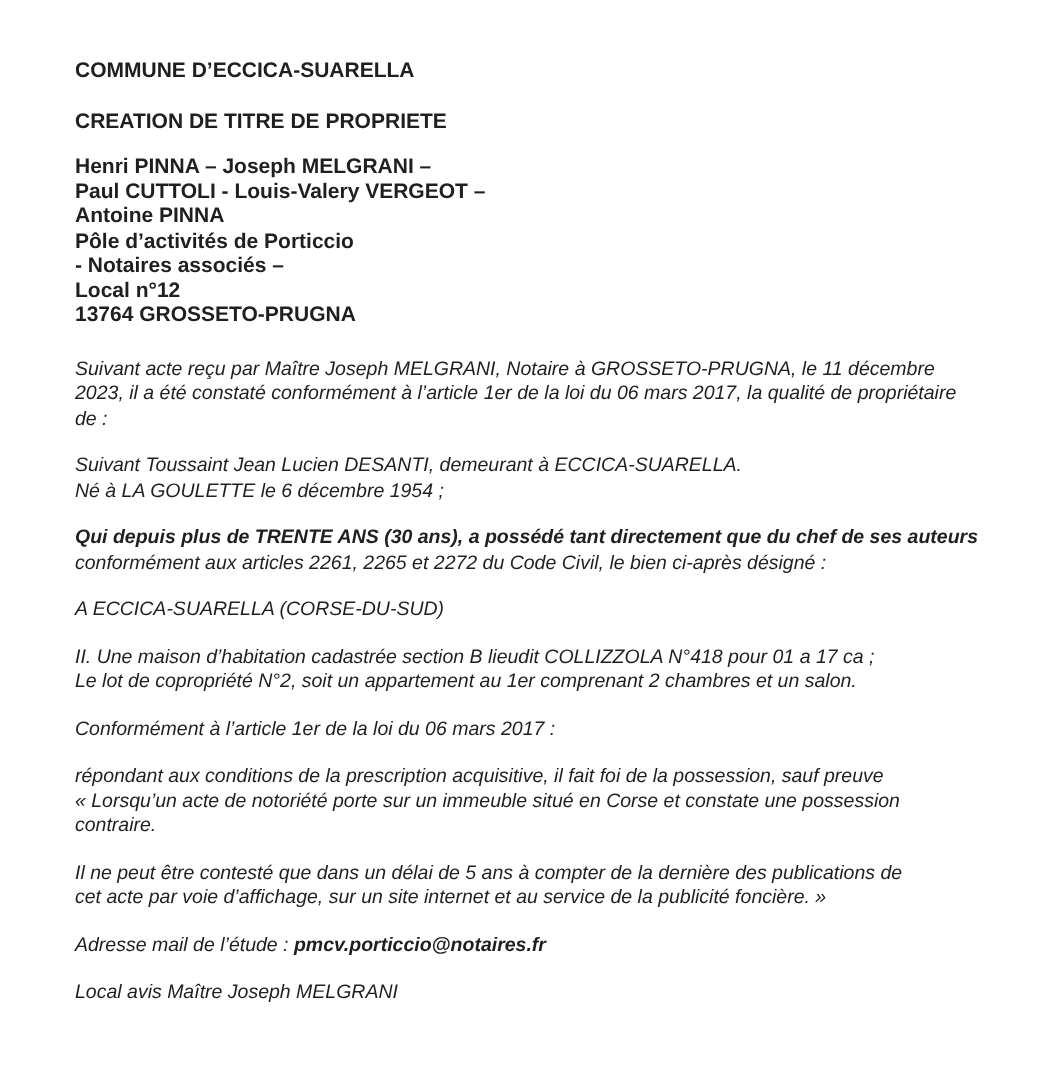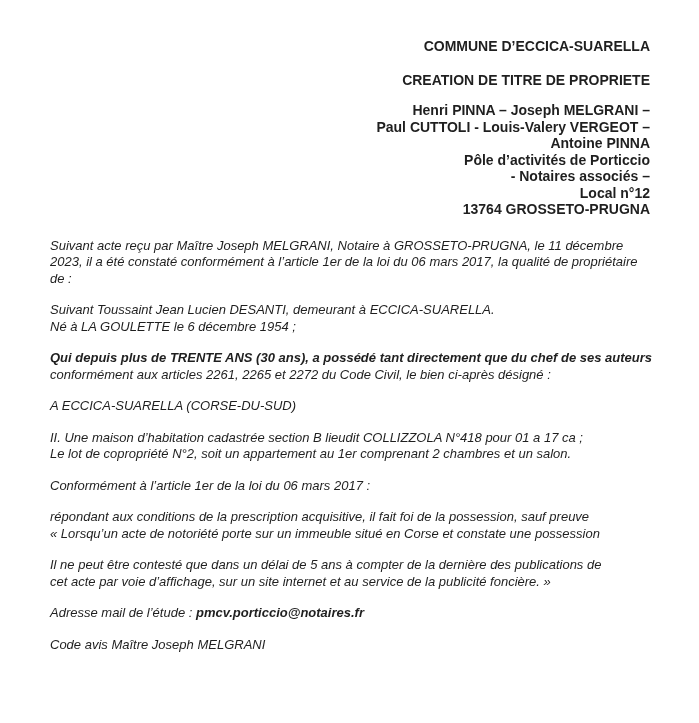--- a/index.html
+++ b/index.html
@@ -8,21 +8,21 @@
     width: 699px;
     height: 723px;
     background: #ffffff;
     box-sizing: border-box;
     padding: 38px 49px 0 50px;
     font-family: "Liberation Sans", sans-serif;
     color: #1f1f1f;
     overflow: hidden;
   }
   .doc-header {
-    text-align: right;
+    text-align: left;
     font-weight: 700;
     font-size: 14px;
     line-height: 16.5px;
   }
   .doc-title   { margin: 0 0 17px 0; }
   .notice-title{ margin: 0 0 14px 0; }
   .office-block{ margin: 0; }
   .body-text {
     margin-top: 20px;
     font-size: 13px;
@@ -81,29 +81,30 @@
       <div class="line">Le lot de copropriété N°2, soit un appartement au 1er comprenant 2 chambres et un salon.</div>
     </div>
 
     <div class="para">
       <div class="line">Conformément à l’article 1er de la loi du 06 mars 2017 :</div>
     </div>
 
     <div class="para">
       <div class="line">répondant aux conditions de la prescription acquisitive, il fait foi de la possession, sauf preuve</div>
       <div class="line">« Lorsqu’un acte de notoriété porte sur un immeuble situé en Corse et constate une possession</div>
+      <div class="line">contraire.</div>
     </div>
 
     <div class="para">
       <div class="line">Il ne peut être contesté que dans un délai de 5 ans à compter de la dernière des publications de</div>
       <div class="line">cet acte par voie d’affichage, sur un site internet et au service de la publicité foncière. »</div>
     </div>
 
     <div class="para">
       <div class="line"><span>Adresse mail de l’étude : </span><span class="bold">pmcv.porticcio@notaires.fr</span></div>
     </div>
 
     <div class="para">
-      <div class="line">Code avis Maître Joseph MELGRANI</div>
+      <div class="line">Local avis Maître Joseph MELGRANI</div>
     </div>
 
   </div>
 </div>
 
 </body></html>

